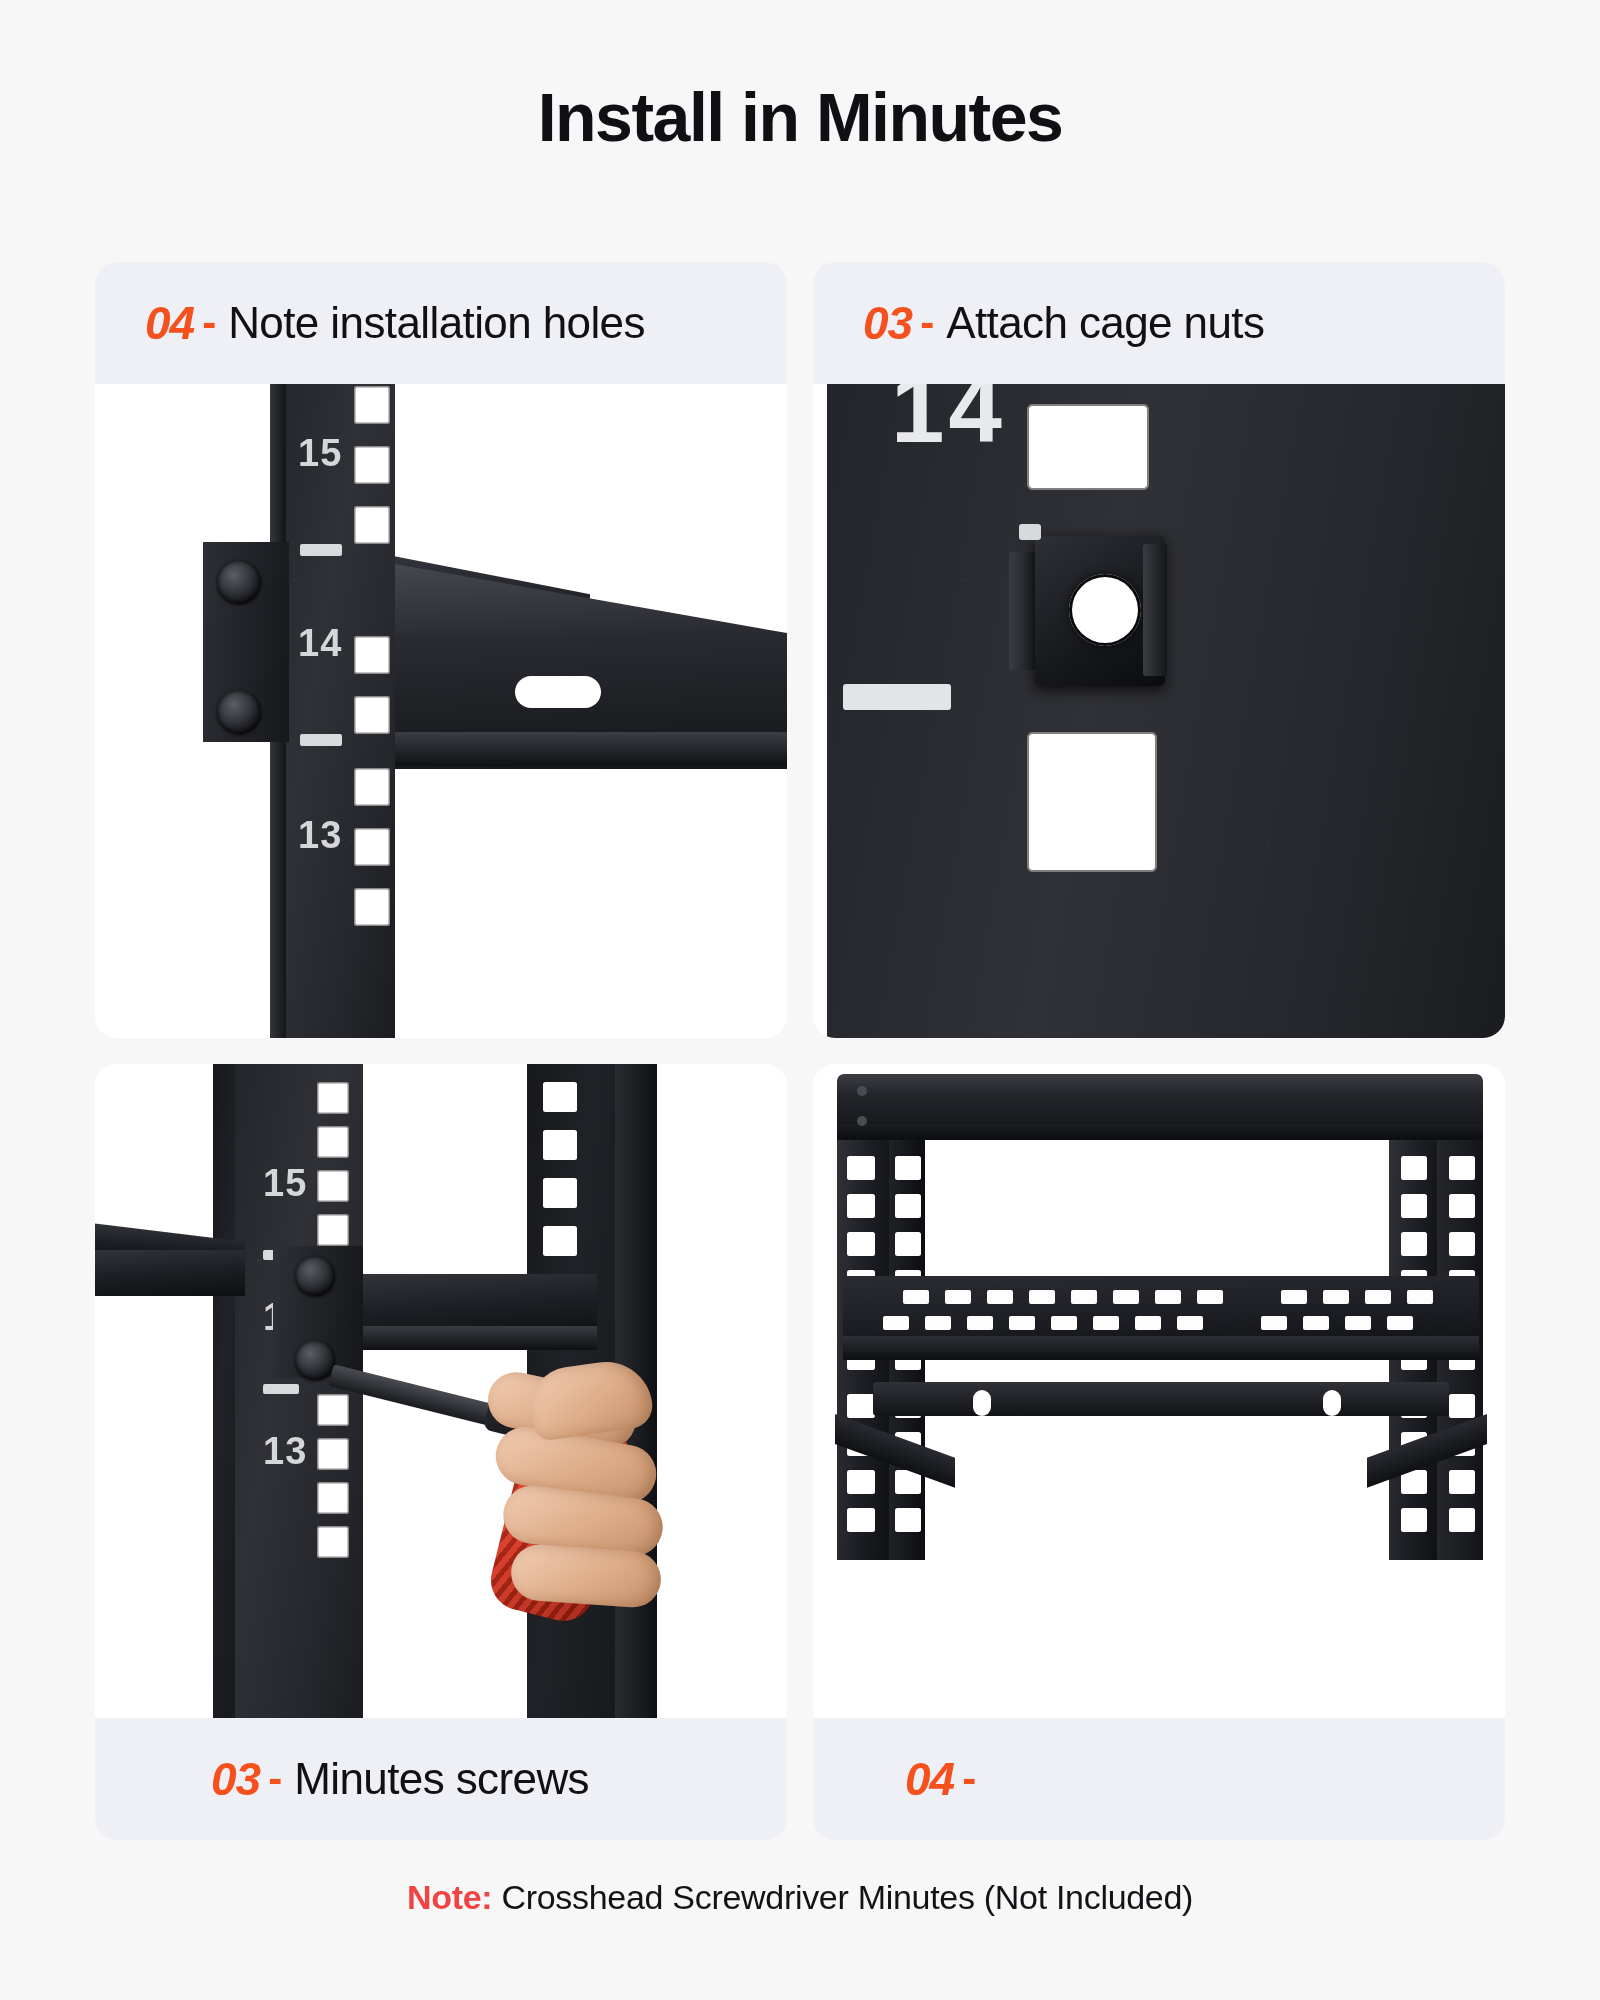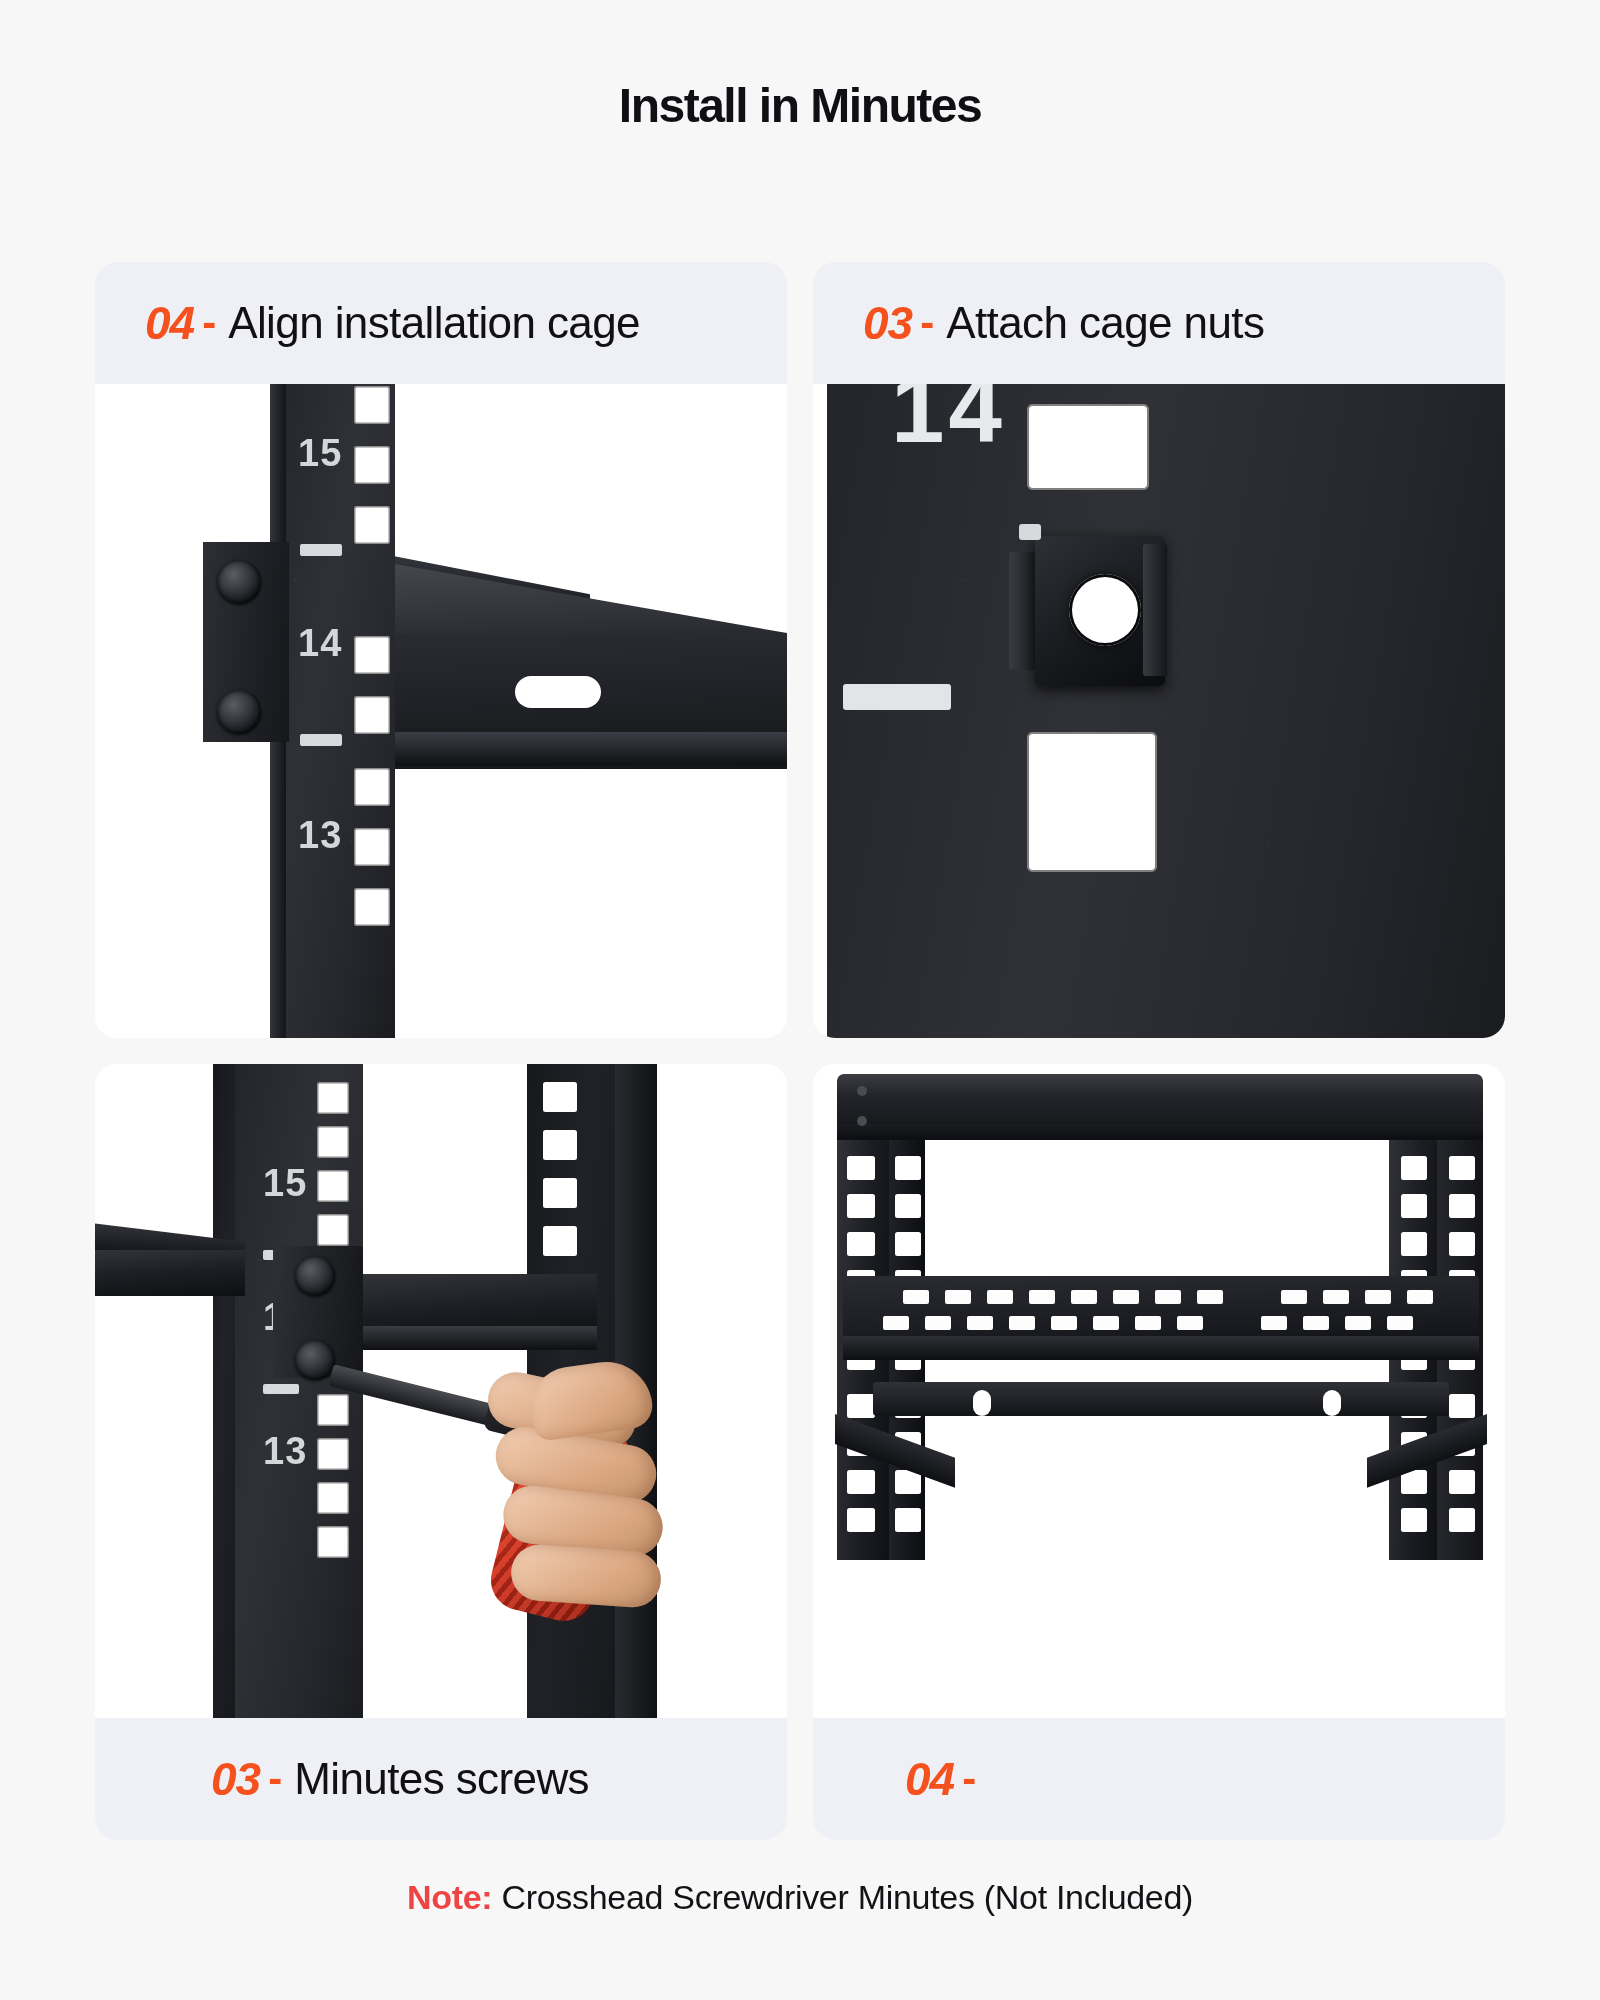--- a/index.html
+++ b/index.html
@@ -19,21 +19,21 @@
     background: #f7f7f8;
   }
 
   
   .page-title {
     position: absolute;
     top: 78px;
     left: 0;
     width: 1600px;
     text-align: center;
-    font-size: 48px;
+    font-size: 68px;
     font-weight: 900;
     letter-spacing: -1.5px;
     color: #101014;
     font-family: "Liberation Sans", sans-serif;
   }
 
   
   .grid {
     position: absolute;
     top: 262px;
@@ -253,21 +253,21 @@
 
   <div class="page-title">Install in Minutes</div>
 
   <div class="grid">
 
     <div class="card">
 
       <div class="band left">
         <span class="step-num">04</span>
         <span class="step-dash">-</span>
-        <span class="step-label">Align installation cage</span>
+        <span class="step-label">Note installation holes</span>
       </div>
 
       <div class="photo">
 
         <div class="c1-shelf-top"></div>
         <div style="position:absolute;left:300px;top:180px;width:400px;height:120px;background:linear-gradient(168deg,#45474e 0%,#26272d 45%,#111216 100%);transform:skewY(10deg);transform-origin:left top;"></div>
         <div style="position:absolute;left:300px;top:250px;width:400px;height:135px;background:linear-gradient(178deg,#2b2c32,#151619);"></div>
         <div style="position:absolute;left:300px;top:348px;width:400px;height:34px;background:linear-gradient(180deg,#3c3e45,#0f1013);"></div>
         <div style="position:absolute;left:420px;top:292px;width:86px;height:32px;background:#fff;border-radius:16px;"></div>
 

